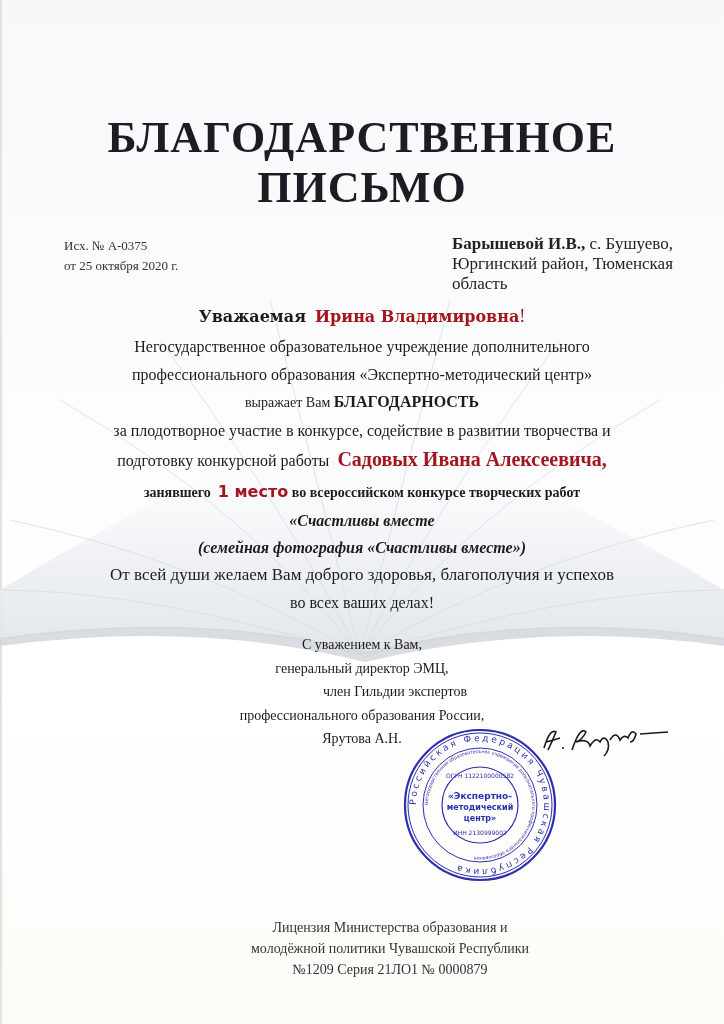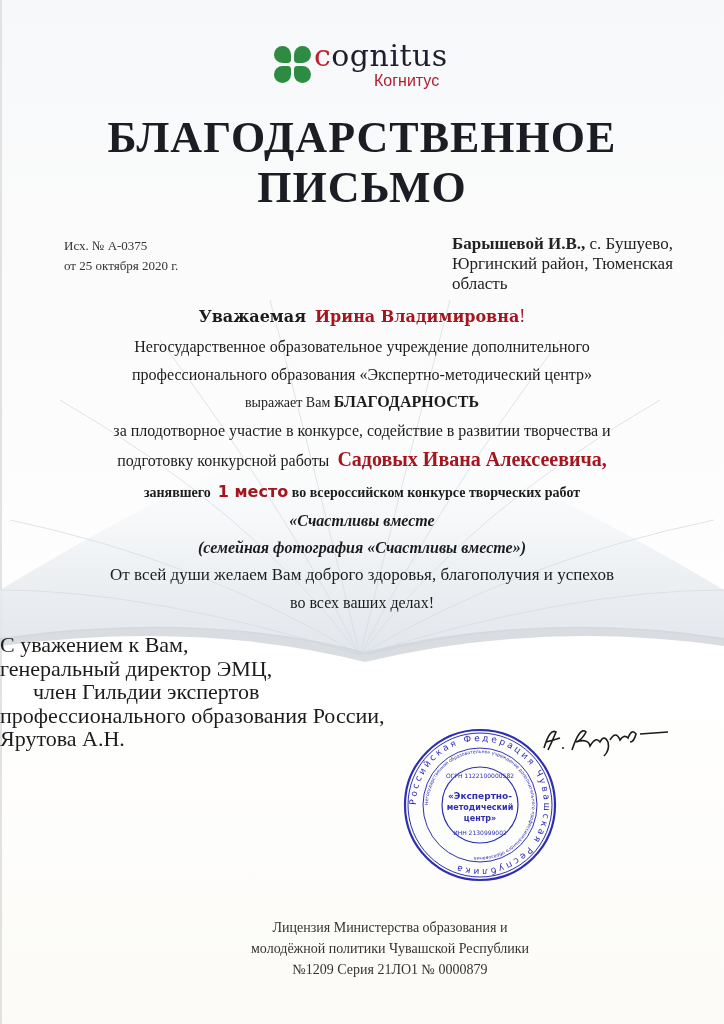--- a/index.html
+++ b/index.html
@@ -30,21 +30,21 @@
 
   .ref { position: absolute; left: 64px; top: 236px; font-size: 13px; color: #333; line-height: 20px; }
   .addressee { position: absolute; left: 452px; top: 234px; font-size: 17px; color: #222; line-height: 20px; }
   .addressee b { font-weight: bold; }
 
   .line { position: absolute; left: 0; width: 724px; text-align: center; font-size: 16px; color: #1c1c1c; white-space: nowrap; }
   .red { color: #a3161f; }
   .bold { font-weight: bold; }
   .ital { font-style: italic; font-weight: bold; }
 
-  .sig { position: absolute; left: 0; width: 724px; font-size: 22px; color: #1c1c1c; line-height: 23px; }
+  .sig { position: absolute; left: 0; width: 724px; text-align: center; font-size: 14px; color: #1c1c1c; line-height: 23px; }
 
   .signature { position: absolute; left: 540px; top: 720px; width: 130px; height: 40px; }
   .stamp { position: absolute; left: 402px; top: 727px; width: 156px; height: 156px; }
 
   .license { position: absolute; left: 0; top: 917px; width: 724px; text-align: center; font-size: 14px; color: #333; line-height: 21px; padding-left: 28px; }
 </style>
 </head>
 <body>
 
 <div class="page">
@@ -67,30 +67,20 @@
       <path d="M360 395 Q 150 330 0 330"></path>
       <path d="M360 395 Q 470 250 660 140"></path>
       <path d="M360 395 Q 440 240 560 80"></path>
       <path d="M360 395 Q 400 230 450 40"></path>
       <path d="M360 395 Q 520 300 714 260"></path>
       <path d="M360 395 Q 570 330 724 330"></path>
     </g>
     <path d="M0 378 Q 200 350 365 392 Q 540 350 724 378 L 724 386 Q 540 360 365 402 Q 200 360 0 386 Z" fill="#d0d5db" opacity="0.8"></path>
   </svg>
 
-  <div class="logo">
-    <div class="clover">
-      <span class="tl"></span>
-        <span class="tr"></span>
-        <span class="bl"></span>
-        <span class="br"></span>
-    </div>
-    <div class="logo-word"><span class="c">c</span><span>ognitus</span></div>
-    <div class="logo-sub">Когнитус</div>
-  </div>
 
   <div class="title title1">БЛАГОДАРСТВЕННОЕ</div>
   <div class="title title2">ПИСЬМО</div>
 
   <div class="ref">
     <div>Исх. № А-0375</div>
     <div>от 25 октября 2020 г.</div>
   </div>
 
   <div class="addressee">

